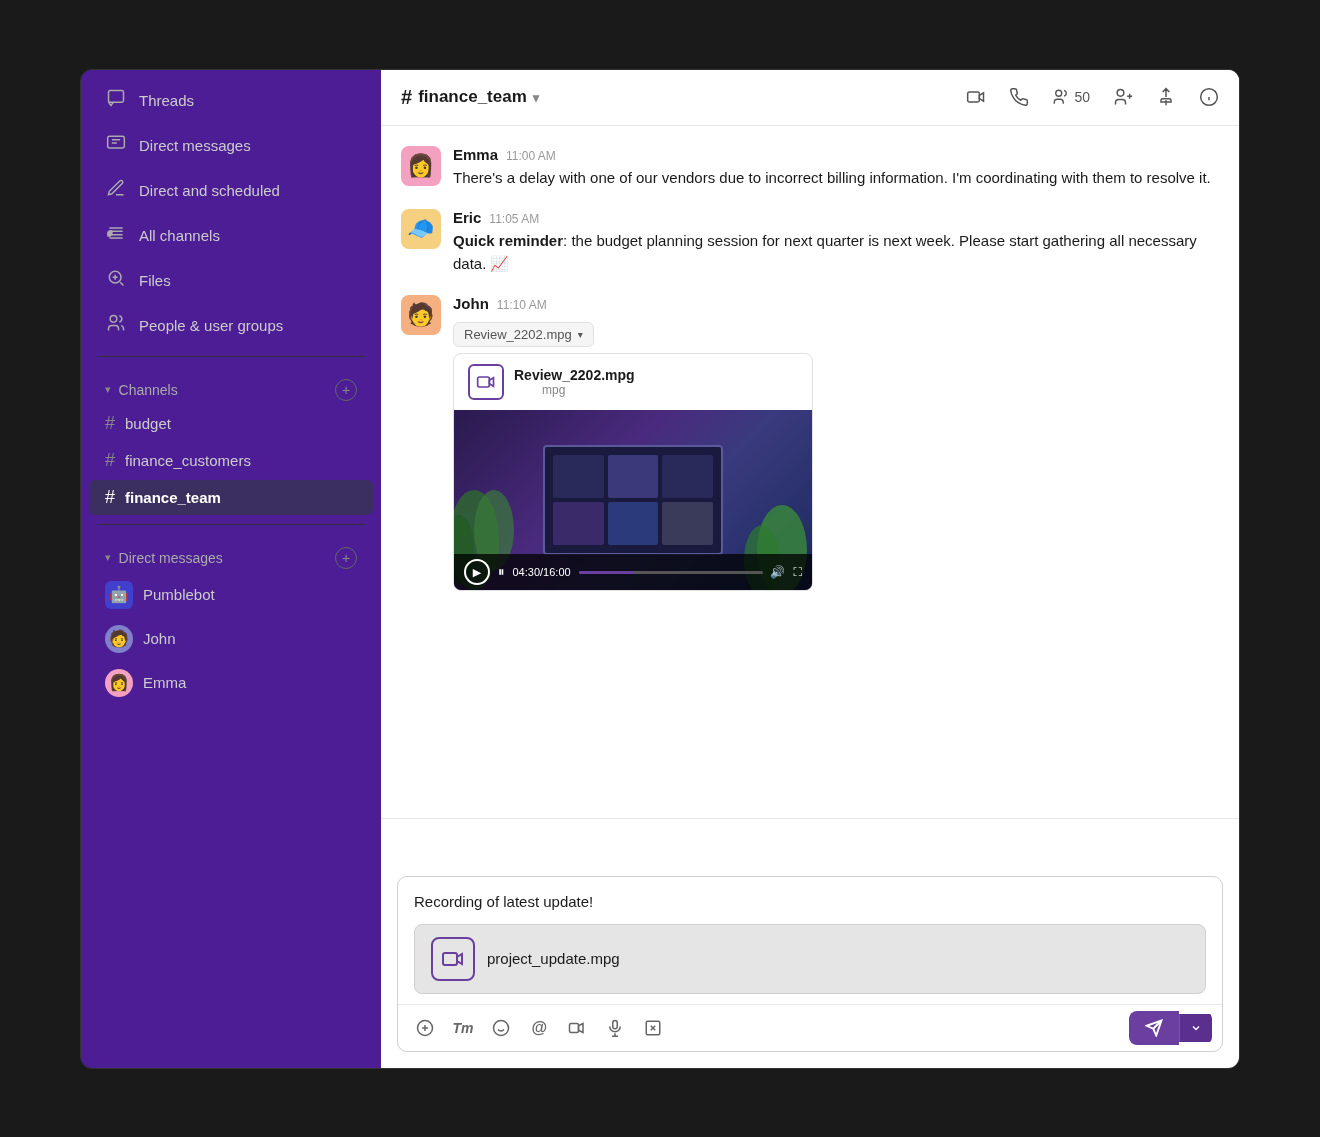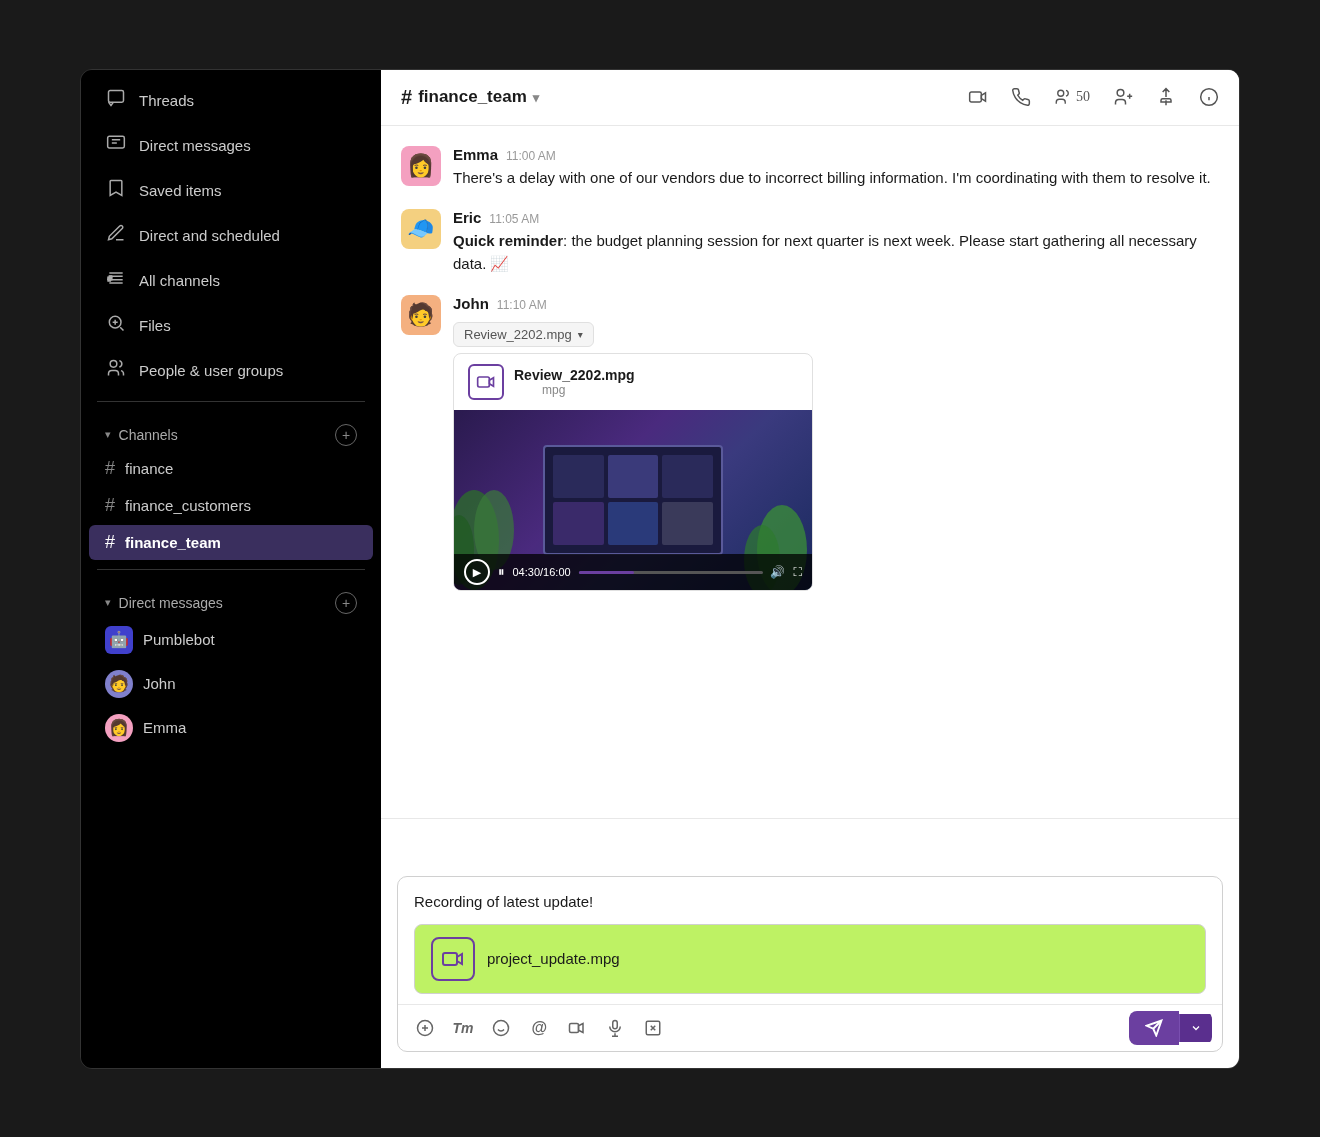--- a/index.html
+++ b/index.html
@@ -16,21 +16,21 @@
       display: flex;
       width: 1160px;
       height: 1000px;
       border-radius: 12px;
       overflow: hidden;
       border: 1px solid #333;
     }
     
     .sidebar {
       width: 300px;
-      background: #000000;
+      background: #4c1d95;
       display: flex;
       flex-direction: column;
       flex-shrink: 0;
       padding: 8px 0;
       overflow-y: auto;
     }
     .sidebar-item {
       display: flex;
       align-items: center;
       gap: 12px;
@@ -142,21 +142,20 @@
       align-items: center;
       gap: 6px;
       font-size: 17px;
       font-weight: 700;
       color: #1a1a1a;
     }
     .channel-header-right {
       display: flex;
       align-items: center;
       gap: 23px;
-      font-family: Liberation Serif, serif;
     }
     .header-icon {
       color: #666;
       font-size: 18px;
       cursor: pointer;
       display: flex;
       align-items: center;
       gap: 4px;
     }
     .header-icon svg {
@@ -293,21 +292,21 @@
     .compose-file-preview {
       padding: 0 16px 10px 16px;
     }
     .compose-file-card {
       display: flex;
       align-items: center;
       gap: 12px;
       border: 1.5px solid #d0d0d0;
       border-radius: 8px;
       padding: 12px 16px;
-      background: #bef264;
+      background: #e5e5e5;
     }
     .compose-file-icon {
       width: 44px;
       height: 44px;
       border: 2px solid #6b3fa0;
       border-radius: 8px;
       display: flex;
       align-items: center;
       justify-content: center;
       color: #6b3fa0;
@@ -391,28 +390,20 @@
       <span>Threads</span>
     </div>
     <div class="sidebar-item">
       <span class="icon">
         <svg width="20" height="20" viewBox="0 0 24 24" fill="none" stroke="#aaa" stroke-width="1.8">
           <rect x="2" y="4" width="20" height="14" rx="2"></rect>
           <path d="M7 8h10M7 12h6"></path>
         </svg>
       </span>
       <span>Direct messages</span>
-    </div>
-    <div class="sidebar-item">
-      <span class="icon">
-        <svg width="20" height="20" viewBox="0 0 24 24" fill="none" stroke="#aaa" stroke-width="1.8">
-          <path d="M6 3h12a1 1 0 011 1v17l-7-4-7 4V4a1 1 0 011-1z"></path>
-        </svg>
-      </span>
-      <span>Saved items</span>
     </div>
     <div class="sidebar-item">
       <span class="icon">
         <svg width="20" height="20" viewBox="0 0 24 24" fill="none" stroke="#aaa" stroke-width="1.8">
           <path d="M12 20h9M16.5 3.5a2.121 2.121 0 013 3L7 19l-4 1 1-4L16.5 3.5z"></path>
         </svg>
       </span>
       <span>Direct and scheduled</span>
     </div>
     <div class="sidebar-item">
@@ -449,21 +440,21 @@
 
     <div class="sidebar-section-header">
       <div class="left">
         <span style="font-size:11px;color:#888;">▾</span>
         <span>Channels</span>
       </div>
       <div class="add-btn">+</div>
     </div>
     <div class="channel-item">
       <span class="channel-hash">#</span>
-      <span>finance</span>
+      <span>budget</span>
     </div>
     <div class="channel-item">
       <span class="channel-hash">#</span>
       <span>finance_customers</span>
     </div>
     <div class="channel-item active">
       <span class="channel-hash" style="color:#fff;">#</span>
       <span>finance_team</span>
     </div>
 

